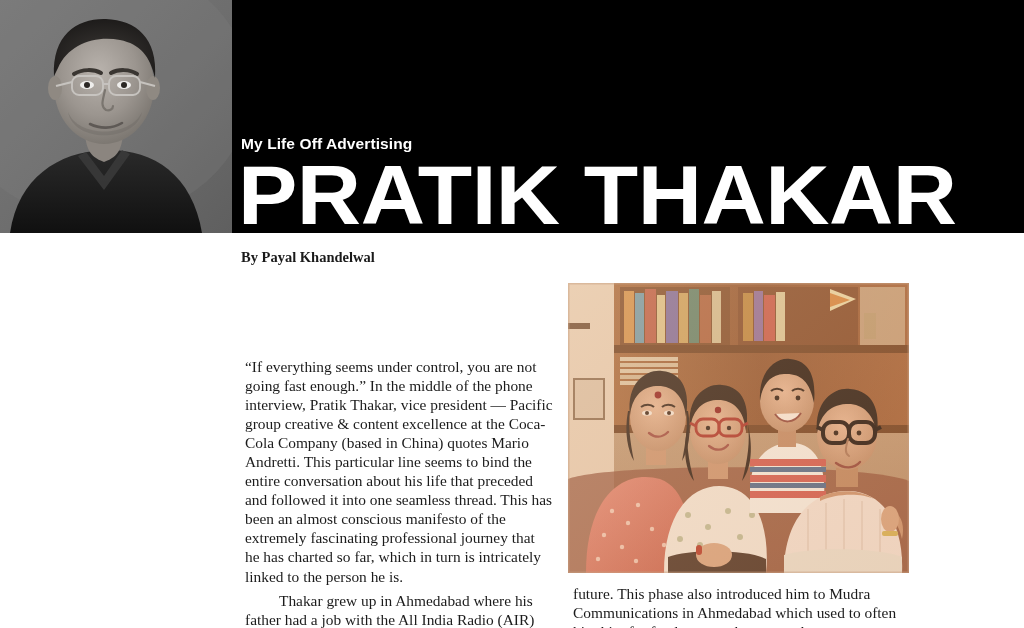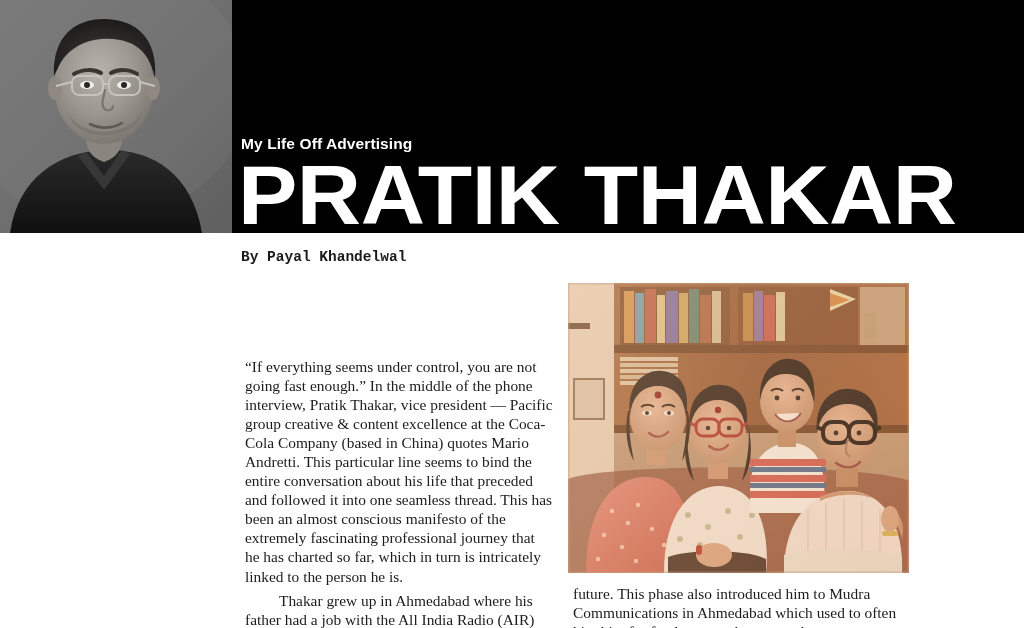--- a/index.html
+++ b/index.html
@@ -68,21 +68,21 @@
     letter-spacing: -0.5px;
     white-space: nowrap;
     transform: scaleX(1.06);
     transform-origin: left top;
   }
   .byline {
     position: absolute;
     left: 241px;
     top: 249px;
     color: #1a1a1a;
-    font-family: Liberation Mono, monospace;
+    font-family: Liberation Serif, serif;
     font-weight: bold;
     font-size: 14.5px;
     white-space: nowrap;
   }
 
   
   .family-photo {
     position: absolute;
     left: 568px;
     top: 283px;

